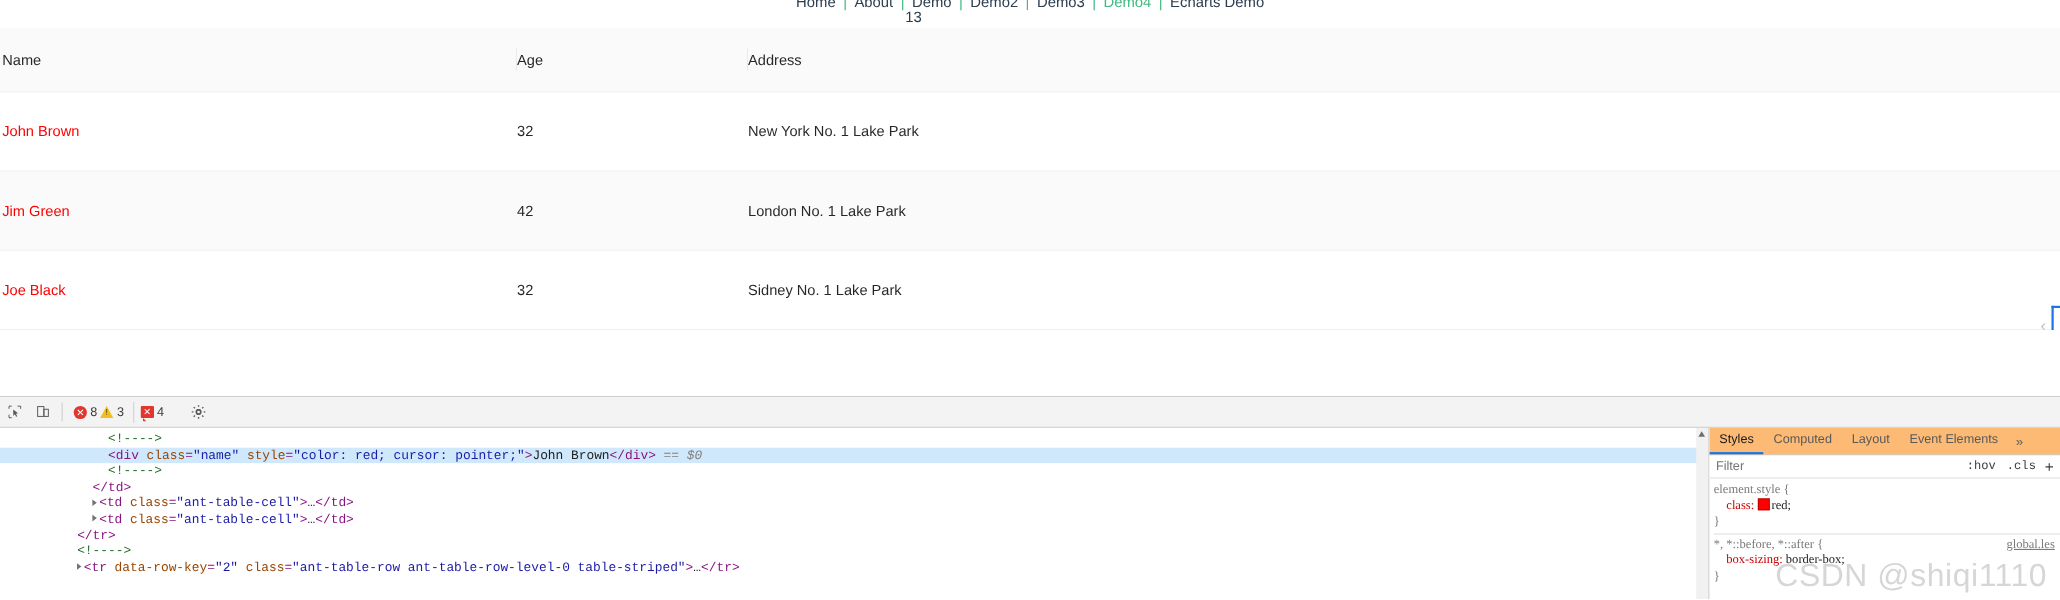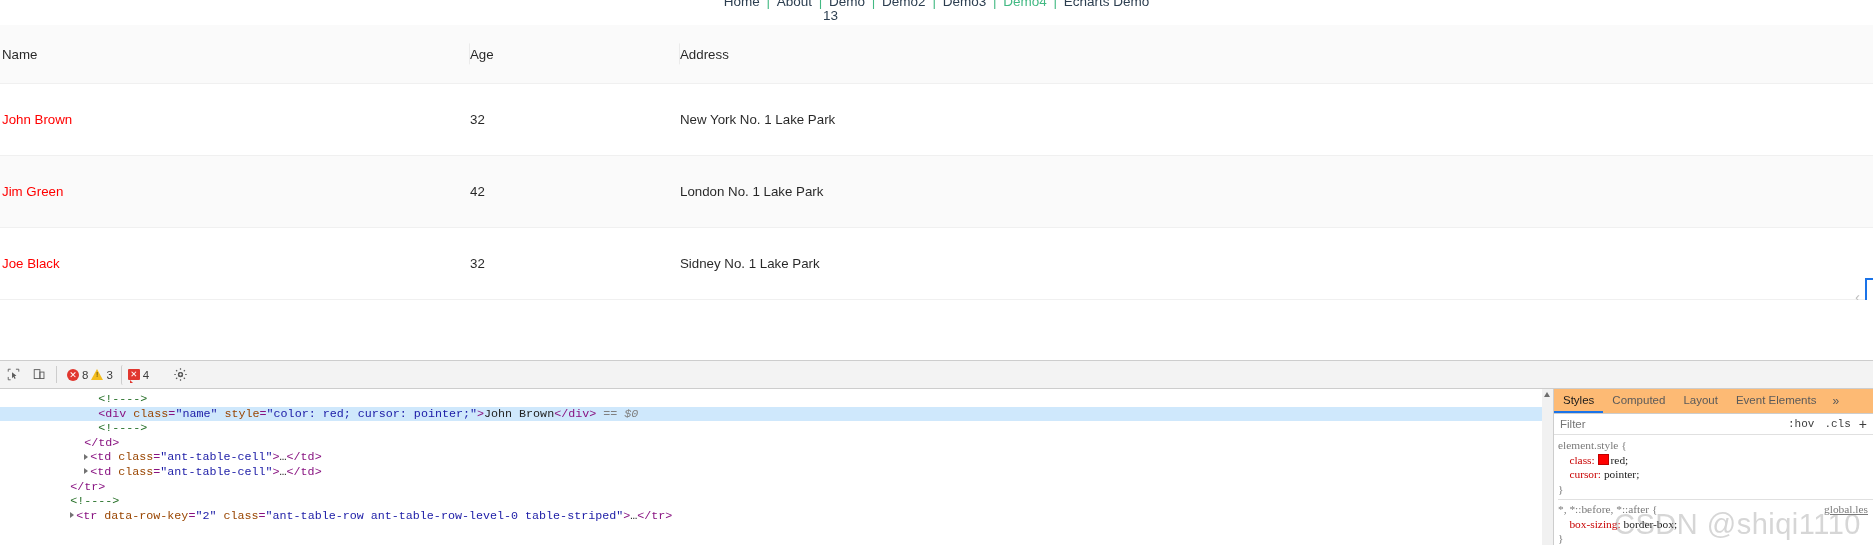--- a/index.html
+++ b/index.html
@@ -545,21 +545,20 @@
           </div>
         <div class="filter-bar">
           <input class="filter-input" type="text" placeholder="Filter" style="">
           <span class="filter-act">:hov</span>
           <span class="filter-act">.cls</span>
           <span class="filter-plus">+</span>
         </div>
         <div class="css-area" id="css-host">
             <div class="css-line" style="position: relative;"><span class="sel-name">element.style {</span></div>
             <div class="css-line"><span>    </span><span class="prop">class: </span><span class="swatch" style="background: rgb(255, 0, 0);"></span><span class="propval">red;</span></div>
-            <div class="css-line"><span>    </span><span class="prop">cursor: </span><span class="propval">pointer;</span></div>
             <div class="css-line sel-name">}</div>
             <div class="css-rule-sep"></div>
             <div class="css-line" style="position: relative;"><span class="sel-name">*, *::before, *::after {</span><span class="origin">global.les</span></div>
             <div class="css-line"><span>    </span><span class="prop">box-sizing: </span><span class="propval">border-box;</span></div>
             <div class="css-line sel-name">}</div>
           </div>
         <div class="watermark">CSDN @shiqi1110</div>
       </div>
 
     </div>

